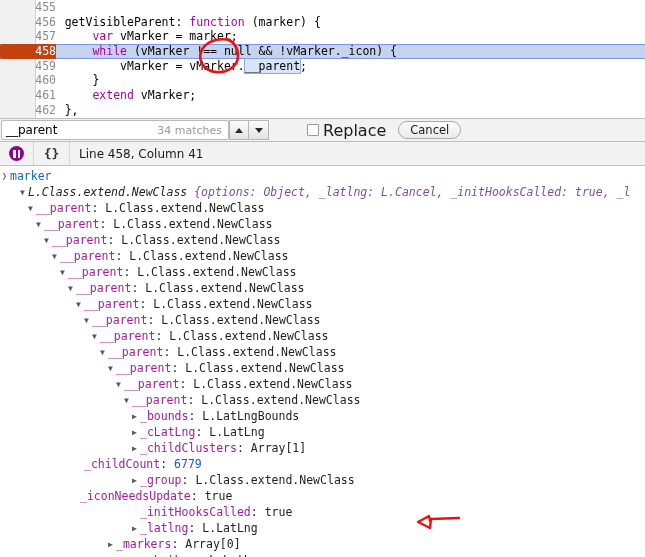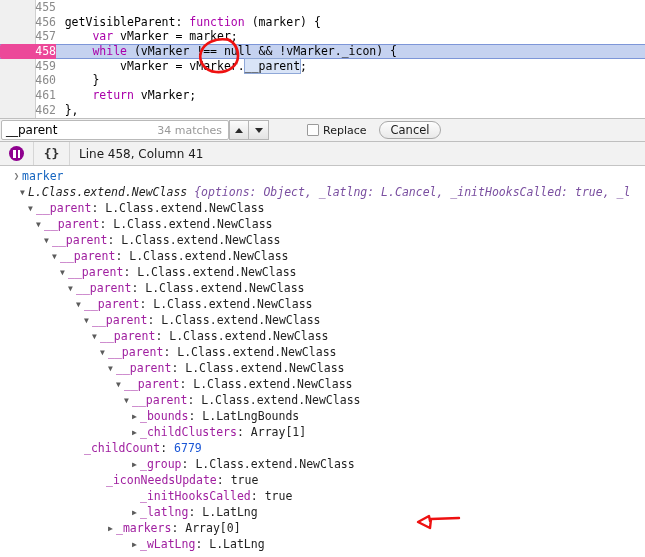--- a/index.html
+++ b/index.html
@@ -47,21 +47,21 @@
     font-size: 11.5px;
     z-index: 2;
   }
   .code-text {
     position: absolute;
     left: 37px; top: 0;
     z-index: 2;
   }
   .code-line.exec .ln {
     color: #ffffff;
-    background: #ec4899;
+    background: #c2410c;
     border-radius: 2px 0 0 2px;
     z-index: 3;
   }
   .code-line.exec .exec-flag {
     position: absolute;
     left: 0; top: 0;
     height: 14.7px;
     width: 645px;
     background: #c5d2f0;
     border-top: 1px solid #7d96d8;
@@ -142,21 +142,21 @@
   }
   .checkbox {
     width: 12px; height: 12px;
     background: #fdfdfd;
     border: 1px solid #9a9a9a;
     border-radius: 1px;
     margin-right: 4px;
   }
   .replace-label {
     font-family: "DejaVu Sans", sans-serif;
-    font-size: 11px;
+    font-size: 16px;
     color: #1a1a1a;
   }
   .cancel-btn {
     margin-left: 12px;
     padding: 1px 11px;
     font-family: "DejaVu Sans", sans-serif;
     font-size: 11.5px;
     color: #1a1a1a;
     background: linear-gradient(#fdfdfd,#e9e9e9);
     border: 1px solid #a8a8a8;
@@ -255,21 +255,21 @@
 
   <div class="editor">
     <div class="gutter-bg"></div>
     <div id="code-lines">
         <div class="code-line"><span class="ln">455</span><span class="code-text"></span></div>
         <div class="code-line"><span class="ln">456</span><span class="code-text"><span class="plain">    getVisibleParent: </span><span class="kw">function</span><span class="plain"> (marker) {</span></span></div>
         <div class="code-line"><span class="ln">457</span><span class="code-text"><span class="plain">        </span><span class="kw">var</span><span class="plain"> vMarker = marker;</span></span></div>
         <div class="code-line exec"><div class="exec-flag"></div><div class="exec-arrow"></div><span class="ln">458</span><span class="code-text"><span class="plain">        </span><span class="kw">while</span><span class="plain"> (vMarker !== null &amp;&amp; !vMarker._icon) {</span></span></div>
         <div class="code-line"><span class="ln">459</span><span class="code-text"><span class="plain">            vMarker = vMarker.</span><span class="sel-token">__parent</span><span class="plain">;</span></span></div>
         <div class="code-line"><span class="ln">460</span><span class="code-text"><span class="plain">        }</span></span></div>
-        <div class="code-line"><span class="ln">461</span><span class="code-text"><span class="plain">        </span><span class="kw">return</span><span class="plain"> vMarker;</span></span></div>
+        <div class="code-line"><span class="ln">461</span><span class="code-text"><span class="plain">        </span><span class="kw">extend</span><span class="plain"> vMarker;</span></span></div>
         <div class="code-line"><span class="ln">462</span><span class="code-text"><span class="plain">    },</span></span></div>
         <div class="code-line"><span class="ln">463</span><span class="code-text"></span></div>
       </div>
 
     <svg class="annot" style="left:196px; top:36px;" width="54" height="40" viewBox="0 0 54 40">
       <path d="M34,4 C20,1 8,7 5,16 C2,26 9,35 20,36 C32,37 42,30 42,20 C42,12 38,6 31,3" fill="none" stroke="#ee1111" stroke-width="2.6" stroke-linecap="round"></path>
     </svg>
   </div>
 
   <div class="searchbar">
@@ -297,40 +297,41 @@
       <span class="pause-icon"></span>
     </div>
     <div class="status-cell cell-format">
       <span class="braces">{}</span>
     </div>
     <div class="status-text">Line 458, Column 41</div>
   </div>
 
   <div class="console">
     <div id="tree-rows">
-        <div class="tree-row" style="padding-left: 12px;"><span class="tri chevron"></span><span class="root-name">marker</span></div>
+        <div class="tree-row" style="padding-left: 0;"><span class="tri chevron"></span><span class="root-name">marker</span></div>
         <div class="tree-row" style="padding-left: 18px;"><span class="tri open"></span><span class="klass">L.Class.extend.NewClass </span><span class="preview">{options: Object, _latlng: L.Cancel, _initHooksCalled: true, _l</span></div>
         <div class="tree-row" style="padding-left: 26px;"><span class="tri open"></span><span class="prop">__parent</span><span class="val">: </span><span class="val">L.Class.extend.NewClass</span></div>
         <div class="tree-row" style="padding-left: 34px;"><span class="tri open"></span><span class="prop">__parent</span><span class="val">: </span><span class="val">L.Class.extend.NewClass</span></div>
         <div class="tree-row" style="padding-left: 42px;"><span class="tri open"></span><span class="prop">__parent</span><span class="val">: </span><span class="val">L.Class.extend.NewClass</span></div>
         <div class="tree-row" style="padding-left: 50px;"><span class="tri open"></span><span class="prop">__parent</span><span class="val">: </span><span class="val">L.Class.extend.NewClass</span></div>
         <div class="tree-row" style="padding-left: 58px;"><span class="tri open"></span><span class="prop">__parent</span><span class="val">: </span><span class="val">L.Class.extend.NewClass</span></div>
         <div class="tree-row" style="padding-left: 66px;"><span class="tri open"></span><span class="prop">__parent</span><span class="val">: </span><span class="val">L.Class.extend.NewClass</span></div>
         <div class="tree-row" style="padding-left: 74px;"><span class="tri open"></span><span class="prop">__parent</span><span class="val">: </span><span class="val">L.Class.extend.NewClass</span></div>
         <div class="tree-row" style="padding-left: 82px;"><span class="tri open"></span><span class="prop">__parent</span><span class="val">: </span><span class="val">L.Class.extend.NewClass</span></div>
         <div class="tree-row" style="padding-left: 90px;"><span class="tri open"></span><span class="prop">__parent</span><span class="val">: </span><span class="val">L.Class.extend.NewClass</span></div>
         <div class="tree-row" style="padding-left: 98px;"><span class="tri open"></span><span class="prop">__parent</span><span class="val">: </span><span class="val">L.Class.extend.NewClass</span></div>
         <div class="tree-row" style="padding-left: 106px;"><span class="tri open"></span><span class="prop">__parent</span><span class="val">: </span><span class="val">L.Class.extend.NewClass</span></div>
         <div class="tree-row" style="padding-left: 114px;"><span class="tri open"></span><span class="prop">__parent</span><span class="val">: </span><span class="val">L.Class.extend.NewClass</span></div>
         <div class="tree-row" style="padding-left: 122px;"><span class="tri open"></span><span class="prop">__parent</span><span class="val">: </span><span class="val">L.Class.extend.NewClass</span></div>
         <div class="tree-row" style="padding-left: 130px;"><span class="tri closed"></span><span class="prop">_bounds</span><span class="val">: </span><span class="val">L.LatLngBounds</span></div>
+        <div class="tree-row" style="padding-left: 130px;"><span class="tri closed"></span><span class="prop">_cLatLng</span><span class="val">: </span><span class="val">L.LatLng</span></div>
         <div class="tree-row" style="padding-left: 130px;"><span class="tri closed"></span><span class="prop">_childClusters</span><span class="val">: </span><span class="val">Array[1]</span></div>
         <div class="tree-row" style="padding-left: 74px;"><span class="tri blank"></span><span class="prop">_childCount</span><span class="val">: </span><span class="num">6779</span></div>
         <div class="tree-row" style="padding-left: 130px;"><span class="tri closed"></span><span class="prop">_group</span><span class="val">: </span><span class="val">L.Class.extend.NewClass</span></div>
-        <div class="tree-row" style="padding-left: 96px;"><span class="tri blank"></span><span class="prop">_iconNeedsUpdate</span><span class="val">: </span><span class="val">true</span></div>
+        <div class="tree-row" style="padding-left: 70px;"><span class="tri blank"></span><span class="prop">_iconNeedsUpdate</span><span class="val">: </span><span class="val">true</span></div>
         <div class="tree-row" style="padding-left: 130px;"><span class="tri blank"></span><span class="prop">_initHooksCalled</span><span class="val">: </span><span class="val">true</span></div>
         <div class="tree-row" style="padding-left: 130px;"><span class="tri closed"></span><span class="prop">_latlng</span><span class="val">: </span><span class="val">L.LatLng</span></div>
         <div class="tree-row" style="padding-left: 106px;"><span class="tri closed"></span><span class="prop">_markers</span><span class="val">: </span><span class="val">Array[0]</span></div>
         <div class="tree-row" style="padding-left: 130px;"><span class="tri closed"></span><span class="prop">_wLatLng</span><span class="val">: </span><span class="val">L.LatLng</span></div>
       </div>
 
     <svg class="annot" style="left:413px; top:346px;" width="48" height="26" viewBox="0 0 48 26">
       <path d="M46,6 L18,7 L17,16 L5,10 L16,4 L17,9" fill="none" stroke="#ee1111" stroke-width="2.4" stroke-linecap="round" stroke-linejoin="round"></path>
     </svg>
   </div>

